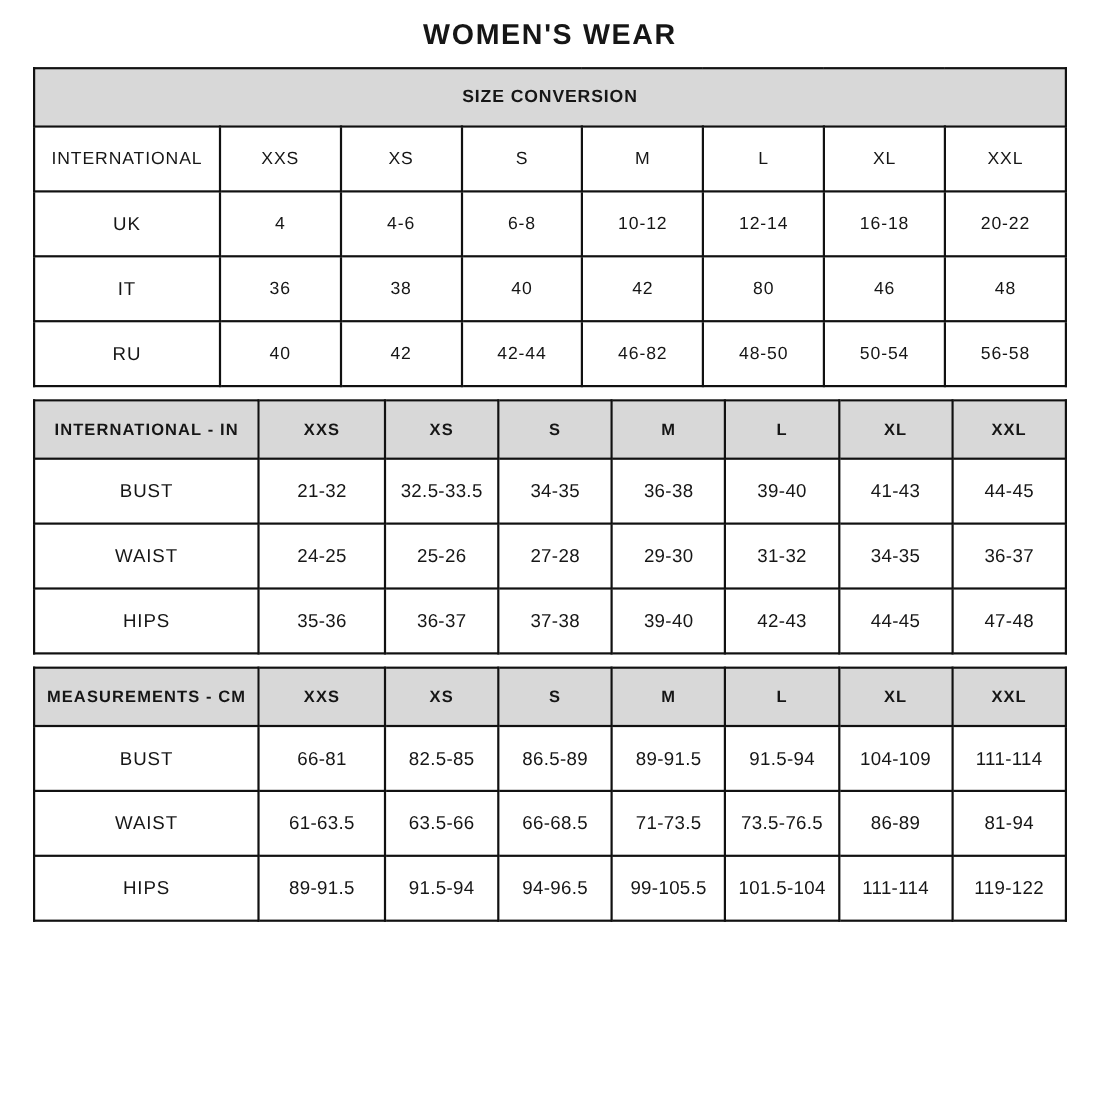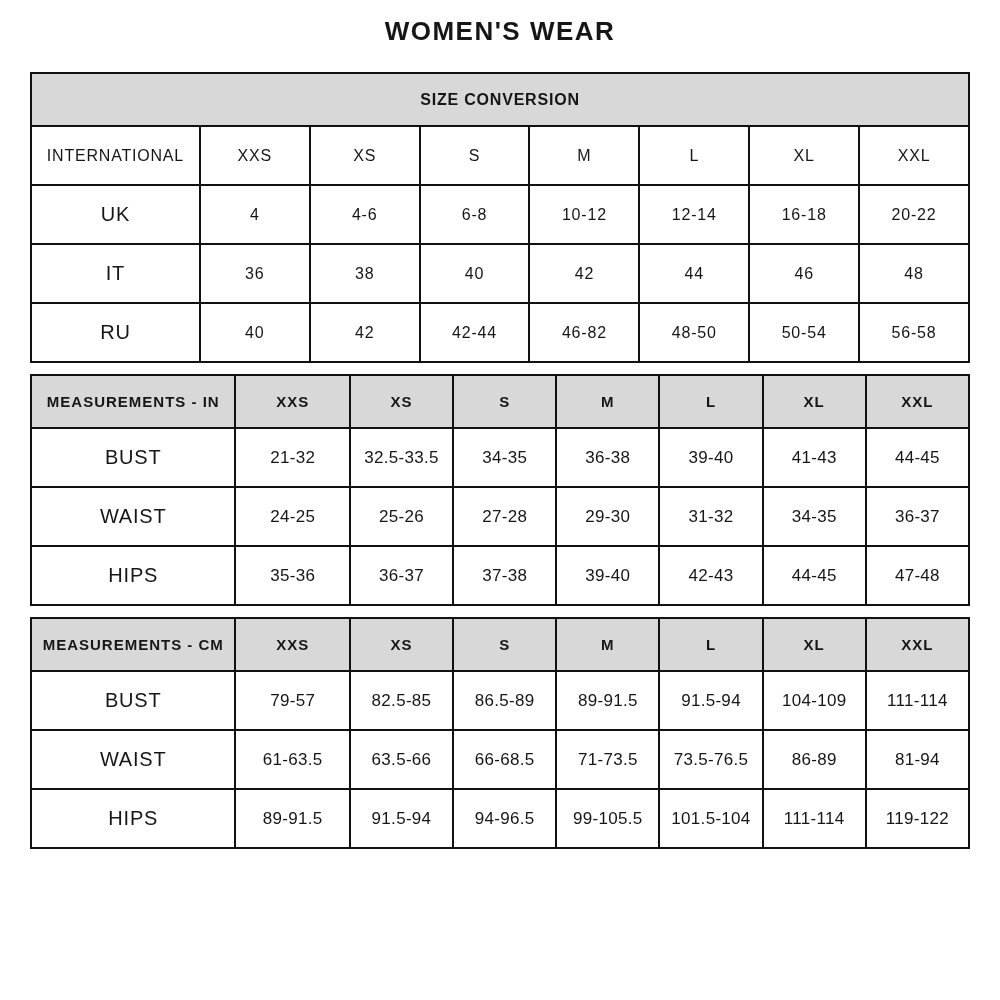--- a/index.html
+++ b/index.html
@@ -14,21 +14,21 @@
   .page {
     width: 940px;
     margin: 0 auto;
     padding-top: 10px;
   }
   h1.title {
     text-align: center;
     font-size: 26px;
     font-weight: 600;
     letter-spacing: 1.5px;
-    margin: 6px 0 26px 0;
+    margin: 6px 0 15px 0;
     line-height: 30px;
   }
   table.tbl {
     width: 100%;
     border-collapse: collapse;
     table-layout: fixed;
     margin-bottom: 11px;
   }
   table.tbl td {
     border: 2px solid #111111;
@@ -55,21 +55,21 @@
     letter-spacing: 1px;
   }
   .hdr-label { font-size: 15px; }
   
   .t1 td { height: 57px; font-size: 16px; letter-spacing: 0.8px; }
   .t1 td.banner { height: 51px; }
   .t1 .colhead { font-weight: 400; }
   
   .t2 td, .t3 td { height: 57px; }
   .t2 td.hdr, .t3 td.hdr { height: 51px; }
-  td.label { font-size: 20px; letter-spacing: 0.8px; font-weight: 400; }
+  td.label { font-size: 17px; letter-spacing: 0.8px; font-weight: 400; }
   td.val { font-size: 16px; }
   td.val.small { font-size: 17px; letter-spacing: 0.3px; }
 </style>
 </head>
 <body>
 
 <div class="page">
 
   <h1 class="title">WOMEN'S WEAR</h1>
 
@@ -101,21 +101,21 @@
           <td class="val">12-14</td>
           <td class="val">16-18</td>
           <td class="val">20-22</td>
         </tr>
         <tr>
           <td class="label">IT</td>
           <td class="val">36</td>
           <td class="val">38</td>
           <td class="val">40</td>
           <td class="val">42</td>
-          <td class="val">44</td>
+          <td class="val">80</td>
           <td class="val">46</td>
           <td class="val">48</td>
         </tr>
         <tr>
           <td class="label">RU</td>
           <td class="val">40</td>
           <td class="val">42</td>
           <td class="val">42-44</td>
           <td class="val">46-82</td>
           <td class="val">48-50</td>
@@ -126,21 +126,21 @@
   </table>
 
   <table class="tbl t2">
     <colgroup>
       <col style="width:21.8%">
       <col style="width:12.2%">
       <col span="6" style="width:11%">
     </colgroup>
     <tbody>
       <tr>
-        <td class="hdr hdr-label">MEASUREMENTS - IN</td>
+        <td class="hdr hdr-label">INTERNATIONAL - IN</td>
         <td class="hdr">XXS</td>
         <td class="hdr">XS</td>
         <td class="hdr">S</td>
         <td class="hdr">M</td>
         <td class="hdr">L</td>
         <td class="hdr">XL</td>
         <td class="hdr">XXL</td>
       </tr>
     <tr>
           <td class="label">BUST</td>
@@ -187,21 +187,21 @@
         <td class="hdr">XXS</td>
         <td class="hdr">XS</td>
         <td class="hdr">S</td>
         <td class="hdr">M</td>
         <td class="hdr">L</td>
         <td class="hdr">XL</td>
         <td class="hdr">XXL</td>
       </tr>
     <tr>
           <td class="label">BUST</td>
-          <td class="val small">79-57</td>
+          <td class="val small">66-81</td>
           <td class="val small">82.5-85</td>
           <td class="val small">86.5-89</td>
           <td class="val small">89-91.5</td>
           <td class="val small">91.5-94</td>
           <td class="val small">104-109</td>
           <td class="val small">111-114</td>
         </tr>
         <tr>
           <td class="label">WAIST</td>
           <td class="val small">61-63.5</td>

